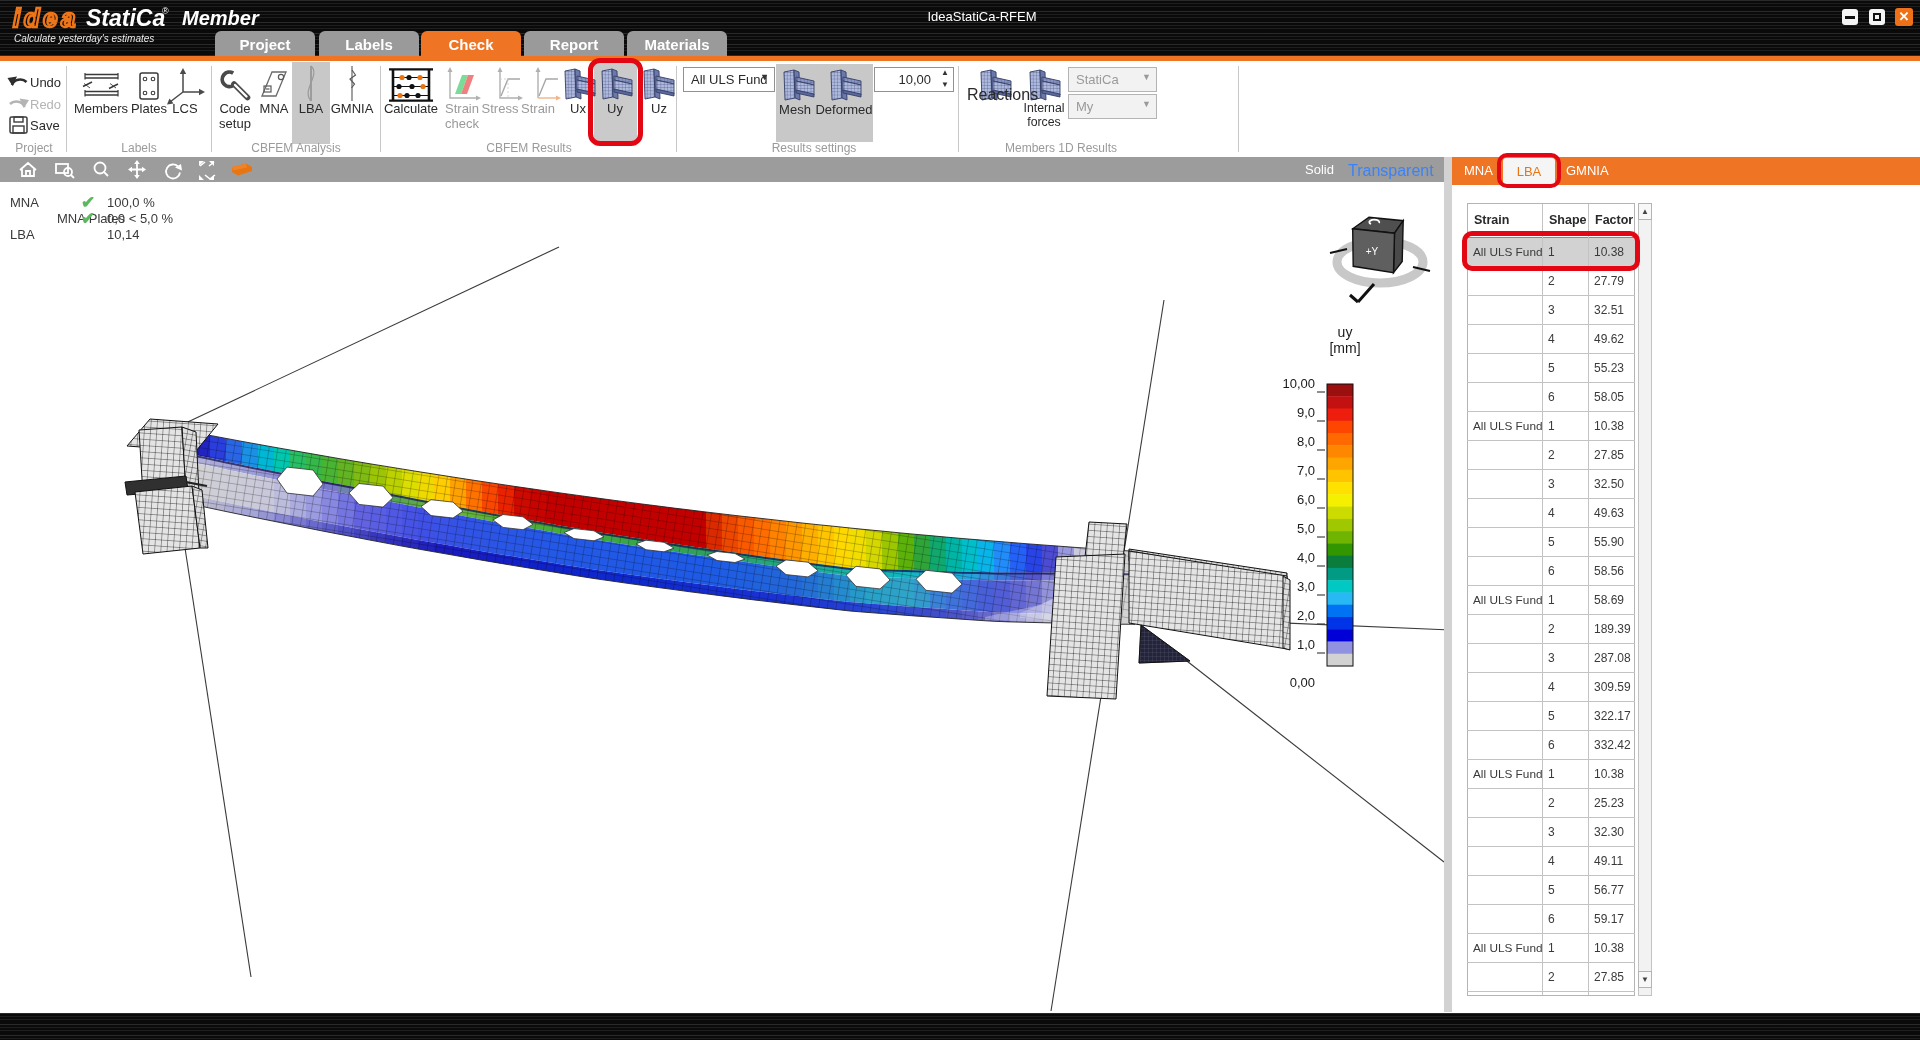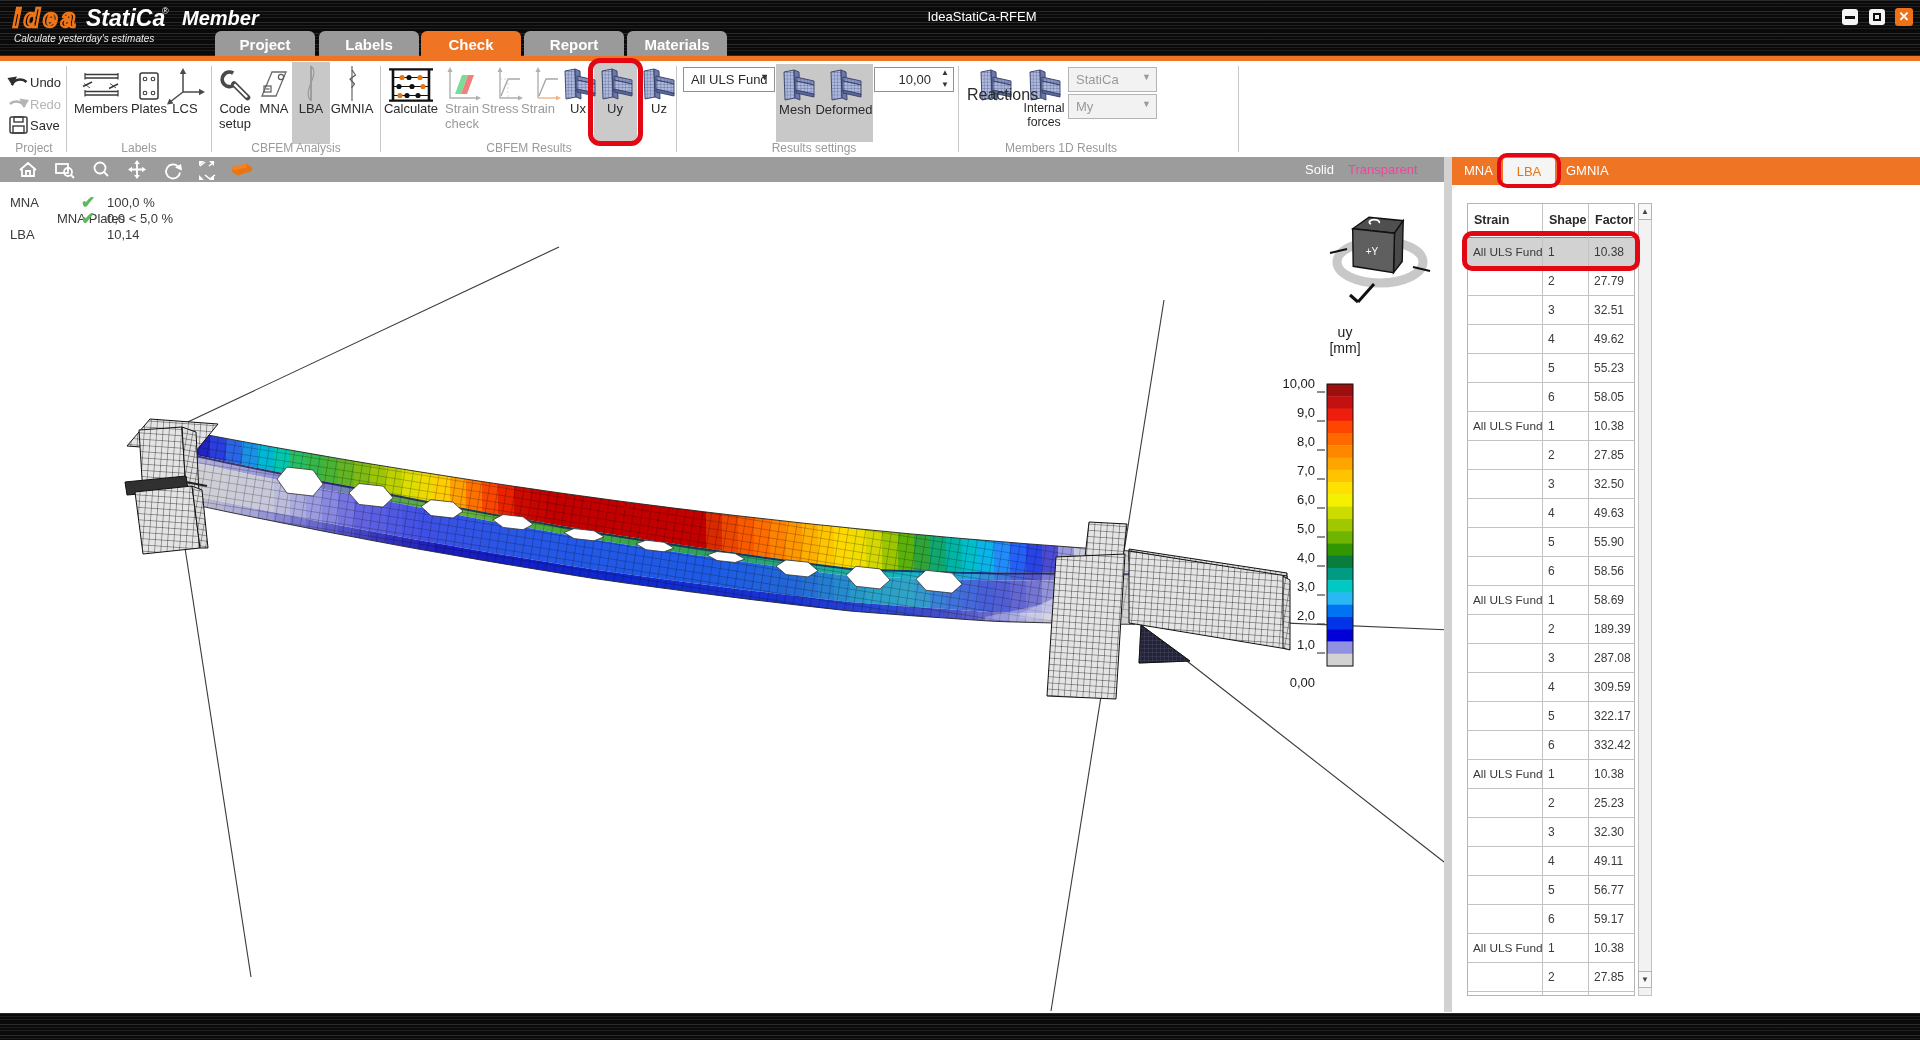--- a/index.html
+++ b/index.html
@@ -210,21 +210,21 @@
     <path d="M137 3 l-2.8 4 h5.6 z M137 22 l-2.8 -4 h5.6 z M128 12.5 l4 -2.8 v5.6 z M146 12.5 l-4 -2.8 v5.6 z" fill="#fff" stroke="none"></path>
     <path d="M178 9.5 a7 7 0 1 0 2 6"></path>
     <path d="M175 10.5 l6 -3.5 1 6.5 z" fill="#fff" stroke="none"></path>
     <path d="M200 9 l5 -4 M205 18 l5 4 M214 5 l-5 4 M210 22 l5 -4" stroke-width="1.6"></path>
     <path d="M199 4 h5 l-5 5 z M214 4 h-5 l5 5 z M199 23 h5 l-5 -5 z M214 23 h-5 l5 -5 z" fill="#fff" stroke="none"></path>
   </g>
   <polygon points="232,10 246,6.5 252,10 252,14 238,18.5 232,15" fill="#e87511"></polygon>
   <polygon points="232,10 246,6.5 247,10.5 233,13.5" fill="#ef8328"></polygon>
 </svg>
 <div class="abs" style="left:1305px;top:162px;color:#fff;font-size:13px;">Solid</div>
-<div class="abs" style="left:1348px;top:162px;color:#ec4899;font-size:13px;">Transparent</div>
+<div class="abs" style="left:1348px;top:162px;color:#3b82f6;font-size:16px;">Transparent</div>
 
 <div class="cell" style="left:10px;top:195px;">MNA</div>
 <div class="cell" style="left:10px;top:211px;margin-left:47px;">MNA Plates</div>
 <div class="cell" style="left:10px;top:227px;">LBA</div>
 <div class="abs" style="left:81px;top:192px;color:#5cb85c;font-size:17px;font-weight:bold;">✔</div>
 <div class="abs" style="left:81px;top:208px;color:#5cb85c;font-size:17px;font-weight:bold;">✔</div>
 <div class="cell" style="left:107px;top:195px;">100,0 %</div>
 <div class="cell" style="left:107px;top:211px;">0,0 &lt; 5,0 %</div>
 <div class="cell" style="left:107px;top:227px;">10,14</div>
 

